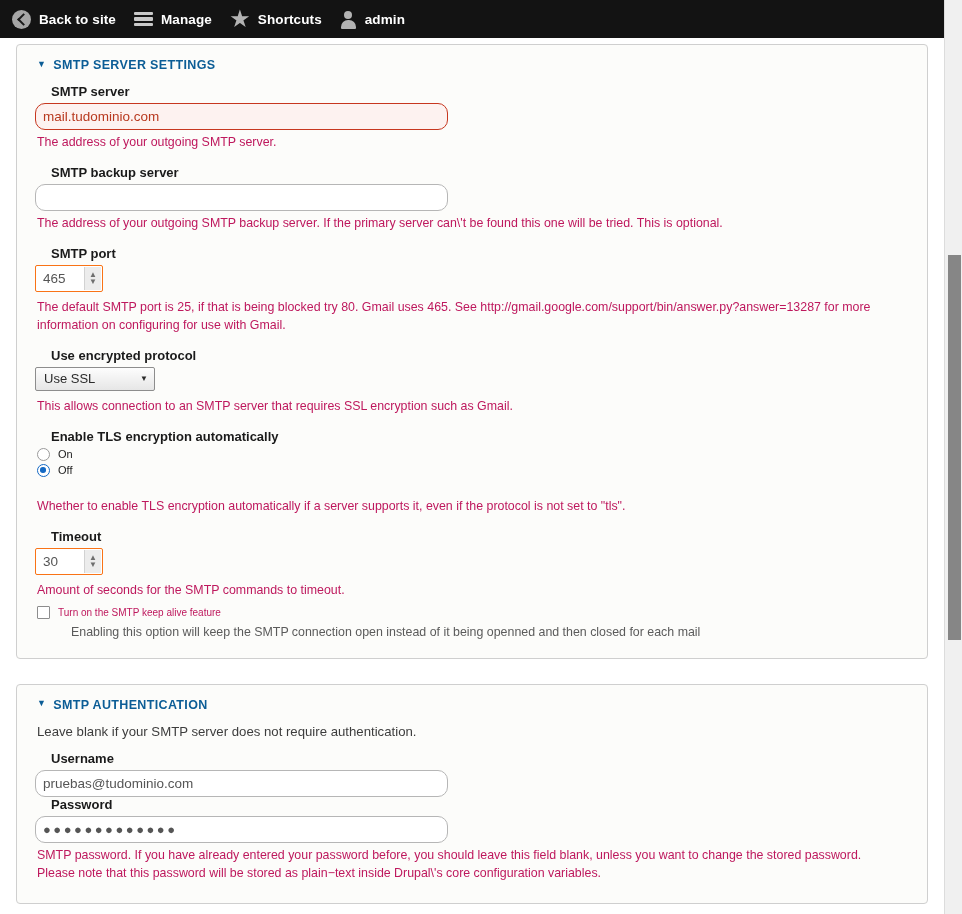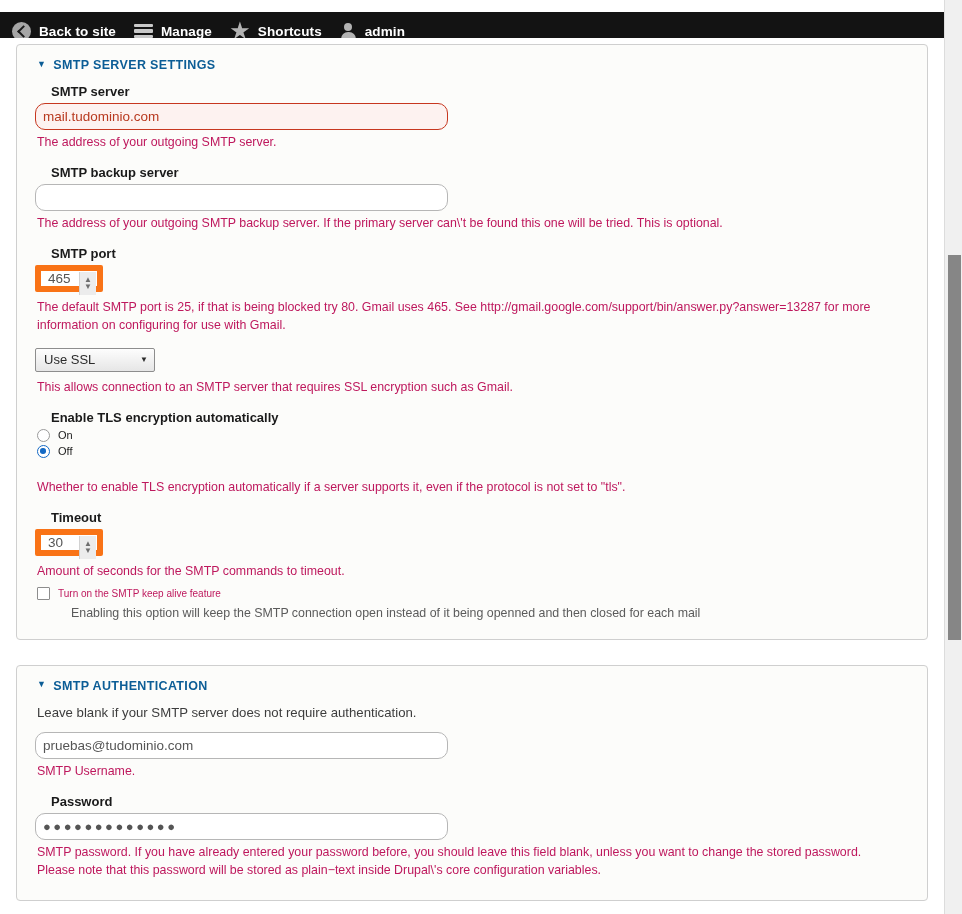--- a/index.html
+++ b/index.html
@@ -6,21 +6,21 @@
   html, body {
     margin: 0; padding: 0;
     width: 962px; height: 914px;
     background: #ffffff;
     font-family: "Liberation Sans", sans-serif;
     overflow: hidden;
   }
 
   
   .toolbar {
-    position: absolute; top: 12px; left: 0;
+    position: absolute; top: 0; left: 0;
     width: 944px; height: 38px;
     background: #131313;
     display: flex; align-items: center;
     padding-left: 8px;
   }
   .tb-item {
     display: flex; align-items: center;
     height: 38px;
     padding: 0 14px 0 4px;
     color: #ffffff;
@@ -132,21 +132,21 @@
     border: 1px solid #c7371f;
     background: #fdf2f0;
     color: #b8391f;
   }
   input.txt.pw { letter-spacing: 2.5px; color: #555; font-size: 13px; }
 
   
   .spin {
     position: relative;
     width: 68px; height: 27px;
-    border: 6px solid #f97316; border-radius: 2px;
+    border: 1px solid #f97316; border-radius: 2px;
     background: #ffffff;
     display: flex; align-items: center;
   }
   .spin .val {
     padding-left: 7px; font-size: 13.5px; color: #555555;
   }
   .spin .btns {
     position: absolute; right: 1px; top: 1px;
     width: 17px; height: 23px;
     background: #ececec;
@@ -262,20 +262,21 @@
     <div class="spin">
       <span class="val">465</span>
       <span class="btns">
           <span>▲</span>
           <span>▼</span>
         </span>
     </div>
     <div class="f-desc" style="margin-top:7px">The default SMTP port is 25, if that is being blocked try 80. Gmail uses 465. See http://gmail.google.com/support/bin/answer.py?answer=13287 for more information on configuring for use with Gmail.</div>
 
     
+    <label class="f-label">Use encrypted protocol</label>
     <div class="sel">
       <span>Use SSL</span>
       <span class="arr">▼</span>
     </div>
     <div class="f-desc" style="margin-top:7px">This allows connection to an SMTP server that requires SSL encryption such as Gmail.</div>
 
     
     <label class="f-label">Enable TLS encryption automatically</label>
     <div class="radio-row">
       <span class="rad"></span>
@@ -309,22 +310,22 @@
 
   <fieldset class="panel">
 
     <div class="panel-title">
       <span class="caret">▼</span>
       <span>SMTP AUTHENTICATION</span>
     </div>
 
     <div class="lead">Leave blank if your SMTP server does not require authentication.</div>
 
+    <label class="f-label">Username</label>
     <input class="txt" type="text" value="pruebas@tudominio.com" style="">
-    <div class="f-desc">SMTP Username.</div>
 
     <label class="f-label">Password</label>
     <input class="txt pw" type="text" value="●●●●●●●●●●●●●" style="">
     <div class="f-desc" style="margin-bottom:4px">SMTP password. If you have already entered your password before, you should leave this field blank, unless you want to change the stored password. Please note that this password will be stored as plain−text inside Drupal\'s core configuration variables.</div>
 
   </fieldset>
 
 </div>
 
 </body></html>

